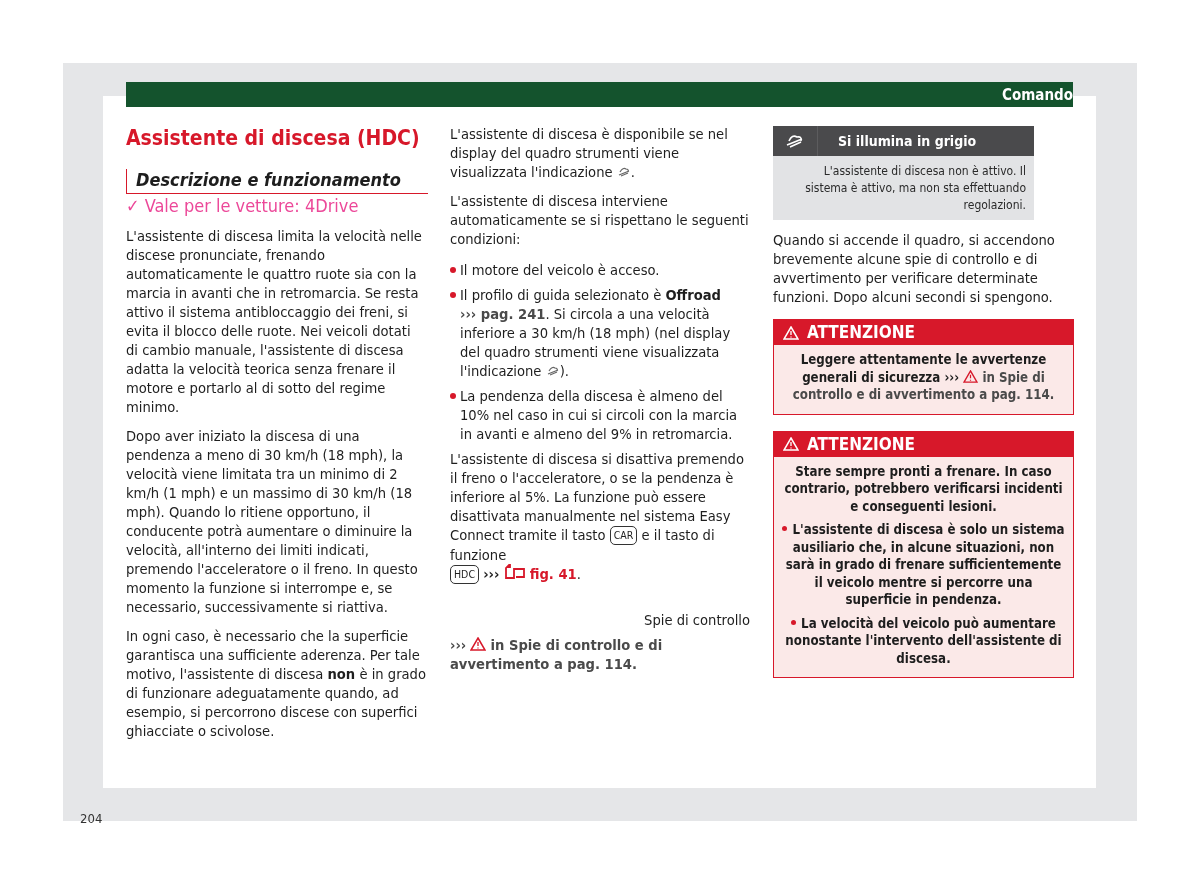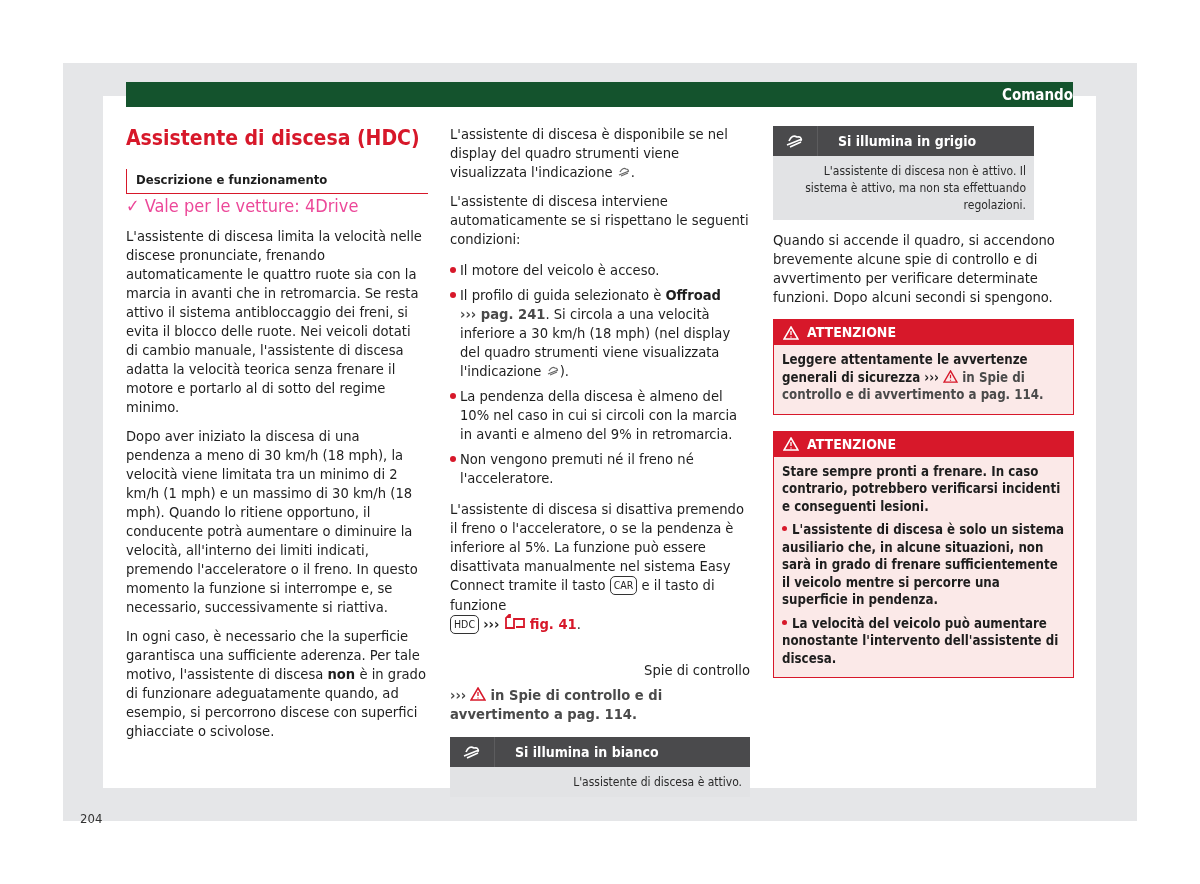--- a/index.html
+++ b/index.html
@@ -15,45 +15,45 @@
       color: #ffffff; font-weight: bold; font-size: 15px; text-align: right; line-height: 26px;
     }
     .col { position: absolute; font-size: 14.6px; line-height: 19px; }
     .col p { margin: 0 0 10px 0; }
     .c1 { left: 126px; top: 124px; width: 300px; }
     .c2 { left: 450px; top: 124px; width: 300px; }
     .c3 { left: 773px; top: 126px; width: 301px; }
     .title { color: #d7182a; font-size: 21px; font-weight: bold; line-height: 28px; margin: 0 0 17px 0; }
     .subhead {
       border-left: 1.5px solid #d7182a; border-bottom: 1.5px solid #d7182a;
-      padding: 1px 0 3px 9px; font-weight: bold; font-size: 13px; line-height: 20px; width: 292px;
+      padding: 1px 0 3px 9px; font-weight: bold; font-size: 18px; line-height: 20px; width: 292px; font-style: italic;
     }
     .applies { color: #ec4899; font-size: 18px; line-height: 16px; margin: 4px 0 12px 0; }
     .bullet { position: relative; padding-left: 10px; margin: 0 0 6px 0; }
     .bullet::before { content: ""; position: absolute; left: 0; top: 7px; width: 6px; height: 6px; border-radius: 50%; background: #d7182a; }
     b { font-weight: bold; }
     .link { font-weight: bold; color: #4a4a4a; }
     .red-link { color: #d7182a; font-weight: bold; }
     .tri { display: inline-block; vertical-align: -1px; }
     .keycap {
       display: inline-block; border: 1.3px solid #333; border-radius: 5px; font-size: 10.5px; line-height: 13px;
       padding: 2px 3px; vertical-align: 1px;
     }
     .hdc-glyph { display: inline-block; width: 14px; height: 12px; vertical-align: -1px; }
     .spie-head { font-weight: normal; font-size: 14.6px; margin: 26px 0 6px 0; text-align: right; }
     .lamp { width: 300px; }
     .lamp-head { background: #4a4a4c; color: #fff; height: 30px; display: flex; align-items: center; font-weight: bold; font-size: 14px; }
     .lamp-icon { width: 44px; height: 30px; display: flex; align-items: center; justify-content: center; border-right: 1px solid #5c5c5e; }
     .lamp-title { padding-left: 20px; }
     .lamp-body { background: #e2e3e5; font-size: 12px; line-height: 17px; padding: 7px 8px 6px 7px; color: #2a2a2a; text-align: right; }
     .warn { width: 299px; border: 1.5px solid #d7182a; background: #fbe9e8; }
-    .warn-head { background: #d7182a; color: #fff; font-weight: bold; font-size: 14px; height: 25px; display: flex; align-items: center; padding-left: 9px; }
+    .warn-head { background: #d7182a; color: #fff; font-weight: bold; font-size: 17px; height: 25px; display: flex; align-items: center; padding-left: 9px; }
     .warn-head .wtri { margin-right: 8px; display: inline-flex; }
     .warn-body { padding: 6px 8px 4px 8px; font-weight: bold; font-size: 13.2px; line-height: 17.5px; }
-    .warn-body p { margin: 0 0 6px 0; }
+    .warn-body p { margin: 0 0 6px 0; text-align: center; }
     .warn-bullet { position: relative; padding-left: 0; margin: 0 0 6px 0; }
     .wb-dot { display: inline-block; width: 5px; height: 5px; border-radius: 50%; background: #d7182a; margin-right: 5px; vertical-align: 3px; }
     .pageno { position: absolute; left: 80px; top: 771px; font-size: 13px; color: #333; margin-top: 40px; }
   </style>
 </head>
 <body>
 
 <div class="frame"></div>
 <div class="page"></div>
 <div class="header-bar">Comando</div>
@@ -72,44 +72,32 @@
     <svg class="hdc-glyph" viewBox="0 0 14 12">
         <path d="M2 9 L12 5 M3 6 Q6 1 9 3 Q12 3 11 6 M4 10 L11 7" stroke="#666" stroke-width="1.2" fill="none"></path>
       </svg><span>.</span></p>
   <p style="margin-bottom:12px">L'assistente di discesa interviene automaticamente se si rispettano le seguenti condizioni:</p>
   <div class="bullet">Il motore del veicolo è acceso.</div>
   <div class="bullet"><span>Il profilo di guida selezionato è </span><b>Offroad</b><br><span class="link">››› pag. 241</span><span>. Si circola a una velocità inferiore a 30 km/h (18 mph) (nel display del quadro strumenti viene visualizzata l'indicazione</span>
     <svg class="hdc-glyph" viewBox="0 0 14 12">
         <path d="M2 9 L12 5 M3 6 Q6 1 9 3 Q12 3 11 6 M4 10 L11 7" stroke="#666" stroke-width="1.2" fill="none"></path>
       </svg><span>).</span></div>
   <div class="bullet">La pendenza della discesa è almeno del 10% nel caso in cui si circoli con la marcia in avanti e almeno del 9% in retromarcia.</div>
-  <div class="bullet" style="margin-bottom:12px">Non vengono premuti né il freno né l'acceleratore.</div>
   <p><span>L'assistente di discesa si disattiva premendo il freno o l'acceleratore, o se la pendenza è inferiore al 5%. La funzione può essere disattivata manualmente nel sistema Easy Connect tramite il tasto</span> <span class="keycap">CAR</span> <span>e il tasto di funzione</span><br><span class="keycap">HDC</span> <b>›››</b>
     <svg class="tri" width="22" height="16" viewBox="0 0 22 16">
         <path d="M2 4 L2 14 L10 14 L10 4 M10 5 L20 5 L20 13 L12 13 M6 3 L6 0 L3 3 Z" stroke="#d7182a" stroke-width="1.8" fill="none"></path>
       </svg>
     <span class="red-link">fig. 41</span><span>.</span></p>
   <div class="spie-head">Spie di controllo</div>
   <p style="margin-bottom:14px"><b class="link">›››</b>
     <svg class="tri" width="16" height="14" viewBox="0 0 16 14">
         <path d="M8 1 L15 13 L1 13 Z" stroke="#d7182a" stroke-width="1.5" fill="none"></path>
         <path d="M8 5 L8 9 M8 10.5 L8 11.5" stroke="#d7182a" stroke-width="1.3"></path>
       </svg>
     <span class="link">in Spie di controllo e di avvertimento a pag. 114.</span></p>
-  <div class="lamp">
-    <div class="lamp-head">
-      <div class="lamp-icon">
-          <svg width="22" height="18" viewBox="0 0 22 18">
-            <path d="M3 13 L18 7 M5 9 Q8 2 13 5 Q18 4 17 9 M6 15 L17 10" stroke="#fff" stroke-width="1.6" fill="none"></path>
-          </svg>
-        </div>
-      <div class="lamp-title">Si illumina in bianco</div>
-    </div>
-    <div class="lamp-body">L'assistente di discesa è attivo.</div>
-  </div>
 </div>
 
 <div class="col c3">
   <div class="lamp" style="width:261px">
     <div class="lamp-head">
       <div class="lamp-icon">
           <svg width="22" height="18" viewBox="0 0 22 18">
             <path d="M3 13 L18 7 M5 9 Q8 2 13 5 Q18 4 17 9 M6 15 L17 10" stroke="#fff" stroke-width="1.6" fill="none"></path>
           </svg>
         </div>

